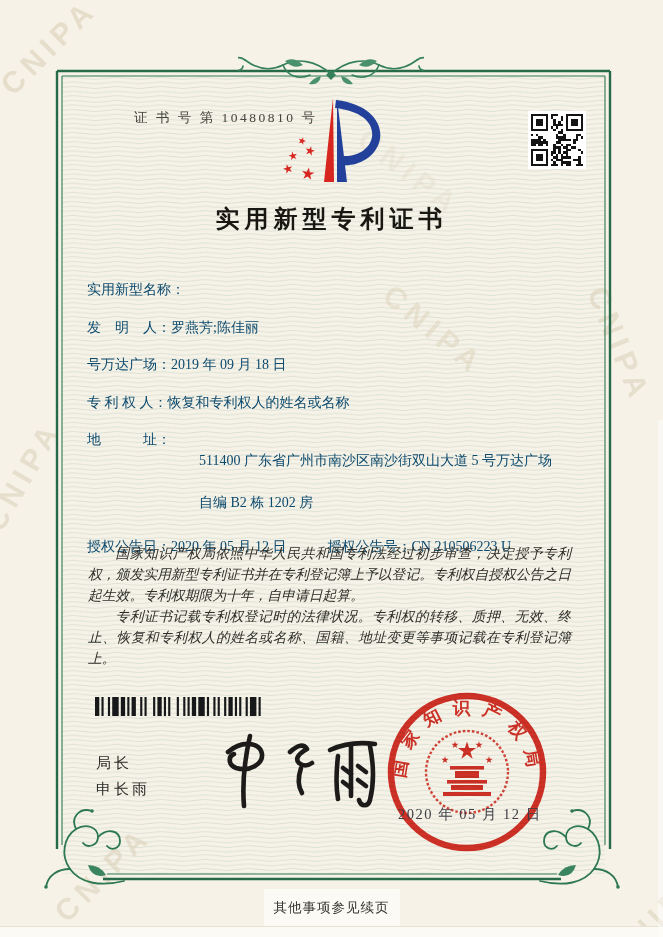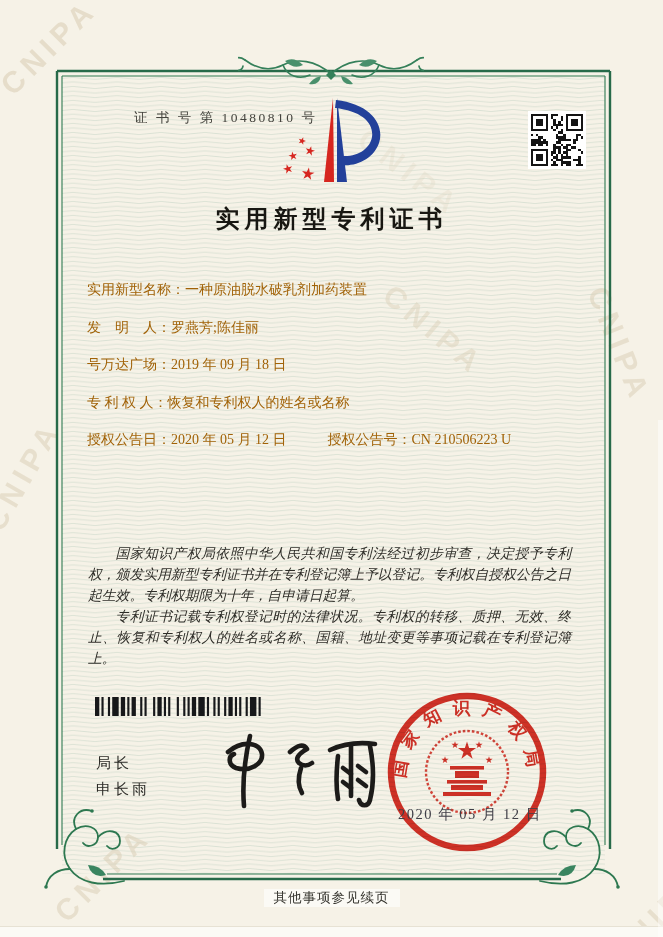--- a/index.html
+++ b/index.html
@@ -29,39 +29,39 @@
   .ornament-top{position:absolute;left:238px;top:52px;pointer-events:none;}
   .flourish{position:absolute;top:809px;pointer-events:none;}
   .flourish.left{left:36px;}
   .flourish.right{left:538px;}
   
   .cert-no{position:absolute;left:86px;top:109px;font-size:13.5px;letter-spacing:2.5px;color:#45443e;margin-left:48px;}
   .logo{position:absolute;left:283px;top:95px;}
   .qr{position:absolute;left:528px;top:111px;width:58px;height:58px;background:#ffffff;padding:3px;box-sizing:border-box;}
   .title{position:absolute;left:0;right:0;top:203px;text-align:center;
     font-size:24px;font-weight:bold;letter-spacing:5px;color:#181712;}
-  .fields{position:absolute;left:87px;top:279px;width:488px;font-size:14px;line-height:21px;color:#a16207;}
+  .fields{position:absolute;left:87px;top:279px;width:488px;font-size:14px;line-height:21px;color:#0c4a6e;}
   .frow{display:flex;margin-bottom:16.5px;}
   .flabel{flex:none;white-space:pre;}
   .fvalue{white-space:pre-wrap;}
   .frow.addr{margin-bottom:2px;}
   .fgroup{display:flex;}
   .fgroup+.fgroup{margin-left:41px;}
   .paras{position:absolute;left:88px;top:543px;width:483px;
     font-size:13.8px;line-height:21px;color:#2e2d28;font-style:italic;text-align:justify;}
   .paras p{margin:0;text-indent:2em;font-family:Liberation Serif, serif;}
   .barcode{position:absolute;left:95px;top:697px;}
   .signer{position:absolute;left:96px;top:750px;font-family:Liberation Sans, sans-serif;
     font-size:15px;letter-spacing:3px;color:#2b2a26;line-height:26px;}
   .signature{position:absolute;left:198px;top:730px;}
   .seal{position:absolute;left:384px;top:689px;mix-blend-mode:multiply;opacity:.95;}
   .seal-date{position:absolute;left:398px;top:805px;font-size:14.5px;letter-spacing:1.5px;color:#3f3e47;z-index:5;}
   .page-info{position:absolute;left:0;right:0;top:851px;text-align:center;font-size:13px;color:#3c3b35;letter-spacing:1px;}
   .continuation{position:absolute;left:0;right:0;top:889px;text-align:center;font-size:13.5px;color:#34332d;letter-spacing:1px;}
-  .continuation span{display:inline-block;background:rgba(255,255,255,.6);padding:0 10px;}
+  .continuation span{display:inline-block;background:rgba(255,255,255,.6);padding:10px 10px;}
   .scan-edge-bottom{position:absolute;left:0;right:0;bottom:0;height:10px;background:#fbfaf5;border-top:1px solid #e7e2d4;}
   .scan-edge-right{position:absolute;right:0;top:420px;bottom:0;width:5px;background:rgba(255,255,255,.45);}
 </style>
 </head>
 <body>
 
 <div class="page">
 
   <svg class="guilloche" width="543" height="798">
     <defs>
@@ -263,33 +263,39 @@
         <rect x="1" y="15" width="5" height="5" fill="#ffffff"></rect>
         <rect x="2" y="16" width="3" height="3" fill="#141414"></rect>
       </svg>
   </div>
 
   <div class="title">实用新型专利证书</div>
 
   <div class="fields">
     <div class="frow">
       <span class="flabel">实用新型名称：</span>
-      <span class="fvalue">一种原油脱水破乳剂加药装置</span>
     </div>
     <div class="frow">
       <span class="flabel">发　明　人：</span>
       <span class="fvalue">罗燕芳;陈佳丽</span>
     </div>
     <div class="frow">
       <span class="flabel">号万达广场：</span>
       <span class="fvalue">2019 年 09 月 18 日</span>
     </div>
     <div class="frow">
       <span class="flabel">专 利 权 人：</span>
       <span class="fvalue">恢复和专利权人的姓名或名称</span>
+    </div>
+    <div class="frow addr">
+      <span class="flabel">地　　　址：</span>
+      <span class="fvalue">
+        <span>511400 广东省广州市南沙区南沙街双山大道 5 号万达广场</span><br>
+        <span>自编 B2 栋 1202 房</span>
+      </span>
     </div>
     <div class="frow">
       <span class="fgroup">
         <span class="flabel">授权公告日：</span>
         <span class="fvalue">2020 年 05 月 12 日</span>
       </span>
       <span class="fgroup">
         <span class="flabel">授权公告号：</span>
         <span class="fvalue">CN 210506223 U</span>
       </span>

